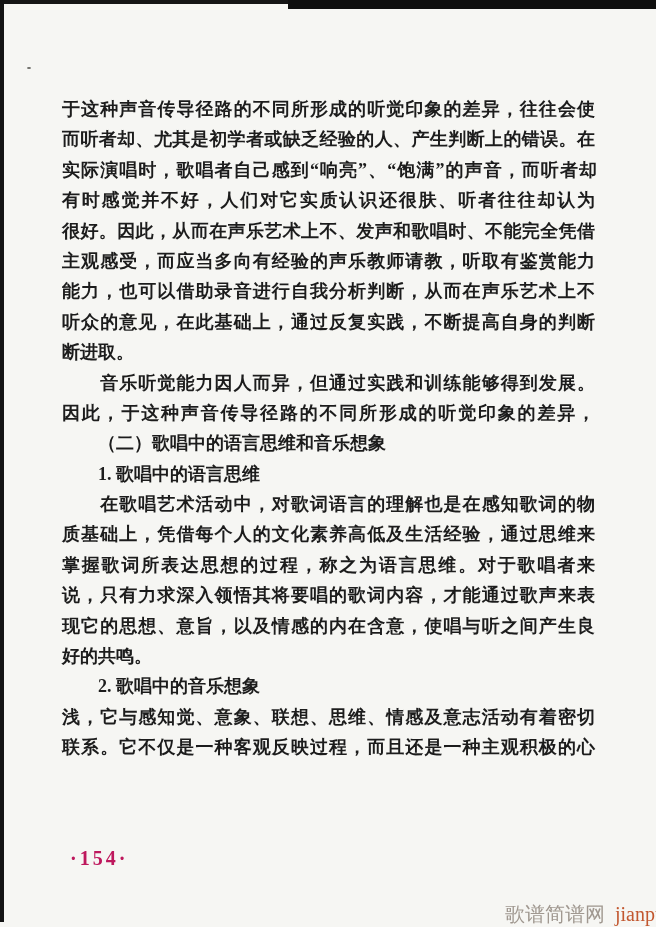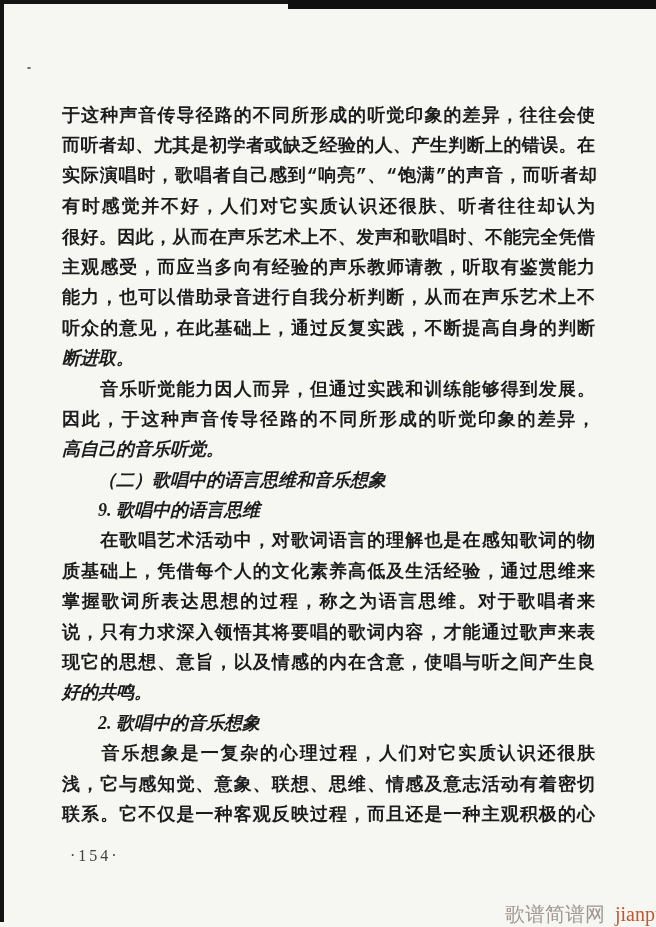--- a/index.html
+++ b/index.html
@@ -14,44 +14,44 @@
   .scan-top      { position: absolute; top: 0; left: 0;   width: 656px; height: 4px; background: #151515; }
   .scan-top-right{ position: absolute; top: 0; left: 288px; width: 368px; height: 9px; background: #0f0f0f; }
   .scan-left     { position: absolute; top: 0; left: 0;   width: 4px;  height: 922px; background: #141414; }
   .speck         { position: absolute; background: #6b6b66; border-radius: 50%; }
   .speck-a { left: 27px;  top: 67px;  width: 4px; height: 2px; }
   .speck-b { left: 582px; top: 232px; width: 3px; height: 3px; }
 
   
   .textblock {
     position: absolute;
-    left: 62px; top: 100px;
+    left: 62px; top: 94px;
     width: 533px;
     color: #1c1c1c;
   }
   .line {
     height: 30.4px;
     line-height: 30.4px;
     font-size: 18px;
     font-weight: 600;
     letter-spacing: 0;
     text-align: justify;
     text-align-last: justify;
     white-space: nowrap;
     overflow: visible;
   }
-  .line.end   { text-align-last: left; font-style: italic; }
-  .line.tight { letter-spacing: -2px; font-family: Liberation Mono, monospace; }
+  .line.end   { text-align-last: left; }
+  .line.tight { letter-spacing: -2px; }
 
   .pageno {
     position: absolute;
     left: 70px; top: 847px;
-    font-size: 16px;
-    font-weight: 400;
-    color: #404040;
+    font-size: 20px;
+    font-weight: 700;
+    color: #be185d;
     letter-spacing: 3px;
   }
   .watermark {
     position: absolute;
     left: 505px; top: 901px;
     font-size: 20px;
     font-family: Liberation Serif, serif;
     white-space: nowrap;
   }
   .wm-name { color: #a09890; }
@@ -71,31 +71,29 @@
   <div class="line">而听者却、尤其是初学者或缺乏经验的人、产生判断上的错误。在</div>
   <div class="line tight">实际演唱时，歌唱者自己感到“响亮”、“饱满”的声音，而听者却</div>
   <div class="line">有时感觉并不好，人们对它实质认识还很肤、听者往往却认为</div>
   <div class="line">很好。因此，从而在声乐艺术上不、发声和歌唱时、不能完全凭借</div>
   <div class="line">主观感受，而应当多向有经验的声乐教师请教，听取有鉴赏能力</div>
   <div class="line">能力，也可以借助录音进行自我分析判断，从而在声乐艺术上不</div>
   <div class="line">听众的意见，在此基础上，通过反复实践，不断提高自身的判断</div>
   <div class="line end">断进取。</div>
   <div class="line">　　音乐听觉能力因人而异，但通过实践和训练能够得到发展。</div>
   <div class="line">因此，于这种声音传导径路的不同所形成的听觉印象的差异，</div>
-  <div class="line end">高自己的音乐听觉。</div>
   <div class="line end">　　（二）歌唱中的语言思维和音乐想象</div>
-  <div class="line end">　　9. 歌唱中的语言思维</div>
+  <div class="line end">　　1. 歌唱中的语言思维</div>
   <div class="line">　　在歌唱艺术活动中，对歌词语言的理解也是在感知歌词的物</div>
   <div class="line">质基础上，凭借每个人的文化素养高低及生活经验，通过思维来</div>
   <div class="line">掌握歌词所表达思想的过程，称之为语言思维。对于歌唱者来</div>
   <div class="line">说，只有力求深入领悟其将要唱的歌词内容，才能通过歌声来表</div>
   <div class="line">现它的思想、意旨，以及情感的内在含意，使唱与听之间产生良</div>
   <div class="line end">好的共鸣。</div>
   <div class="line end">　　2. 歌唱中的音乐想象</div>
-  <div class="line">　　音乐想象是一复杂的心理过程，人们对它实质认识还很肤</div>
   <div class="line">浅，它与感知觉、意象、联想、思维、情感及意志活动有着密切</div>
   <div class="line">联系。它不仅是一种客观反映过程，而且还是一种主观积极的心</div>
 </div>
 
 <div class="pageno">·154·</div>
 
 <div class="watermark">
   <span class="wm-name">歌谱简谱网</span>
   <span class="wm-url">jianpu.cn</span>
 </div>

